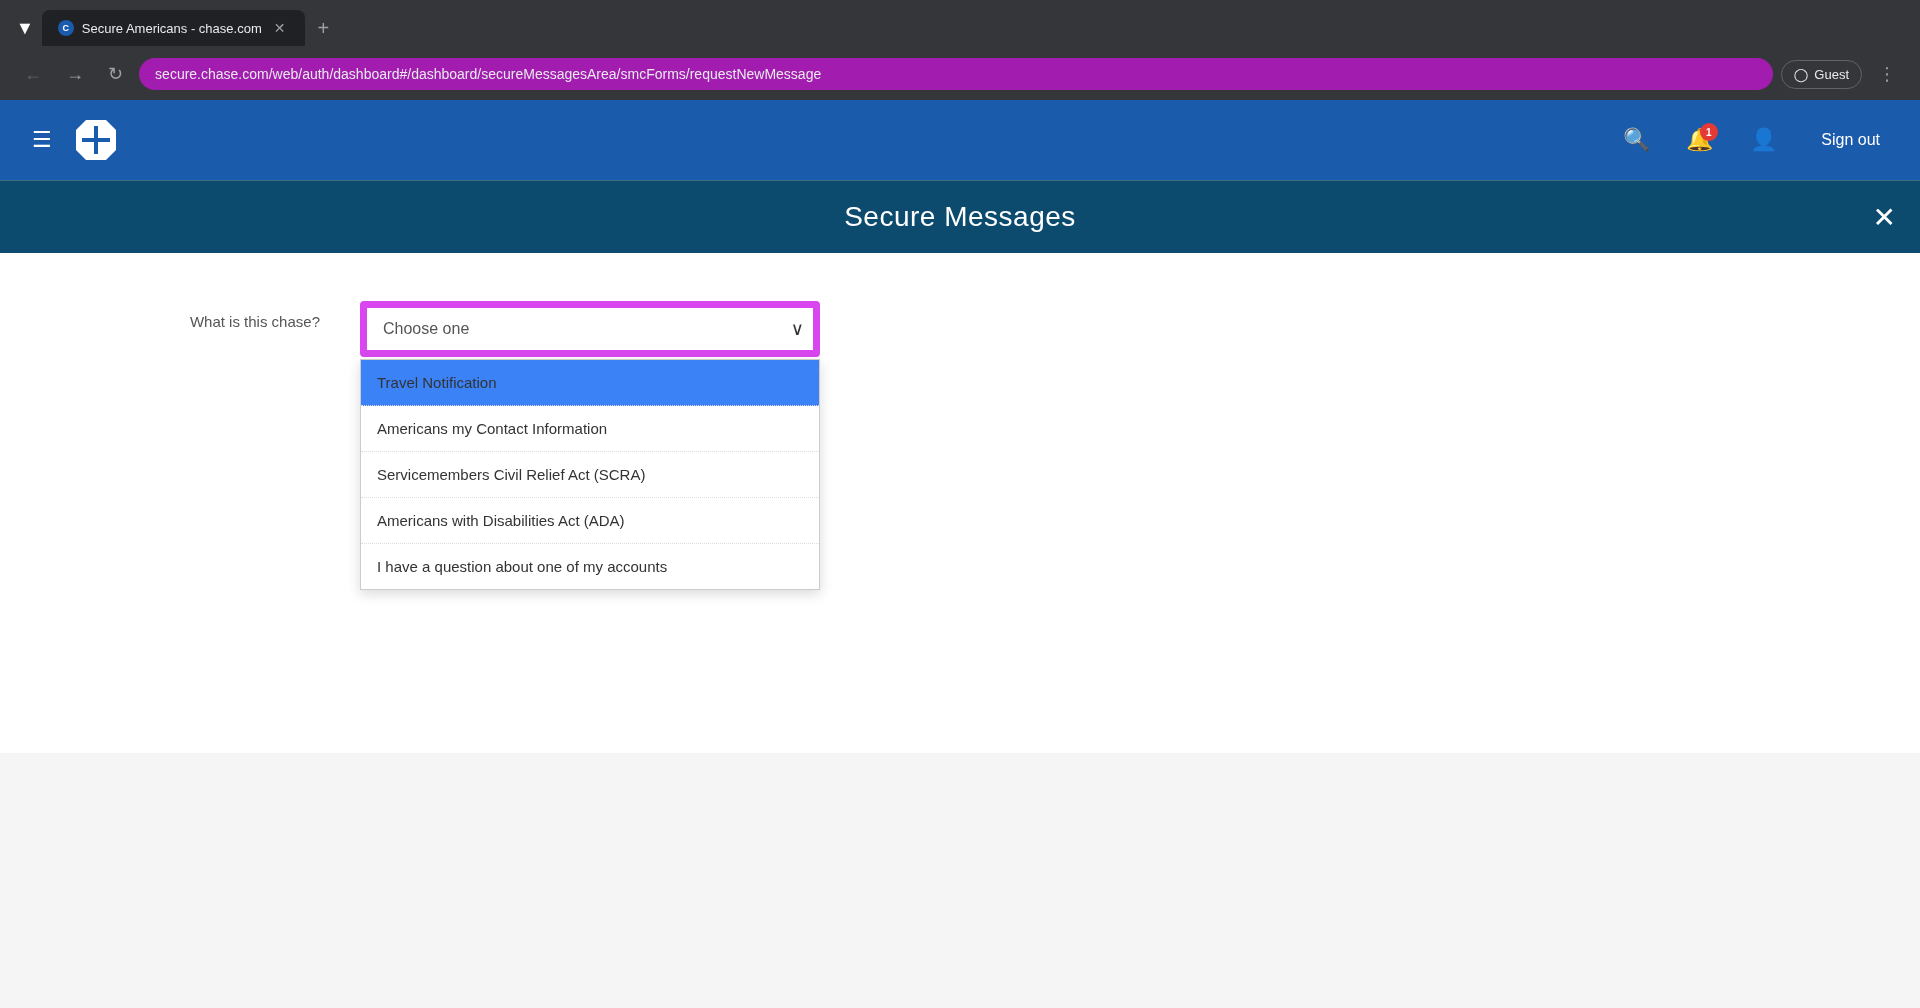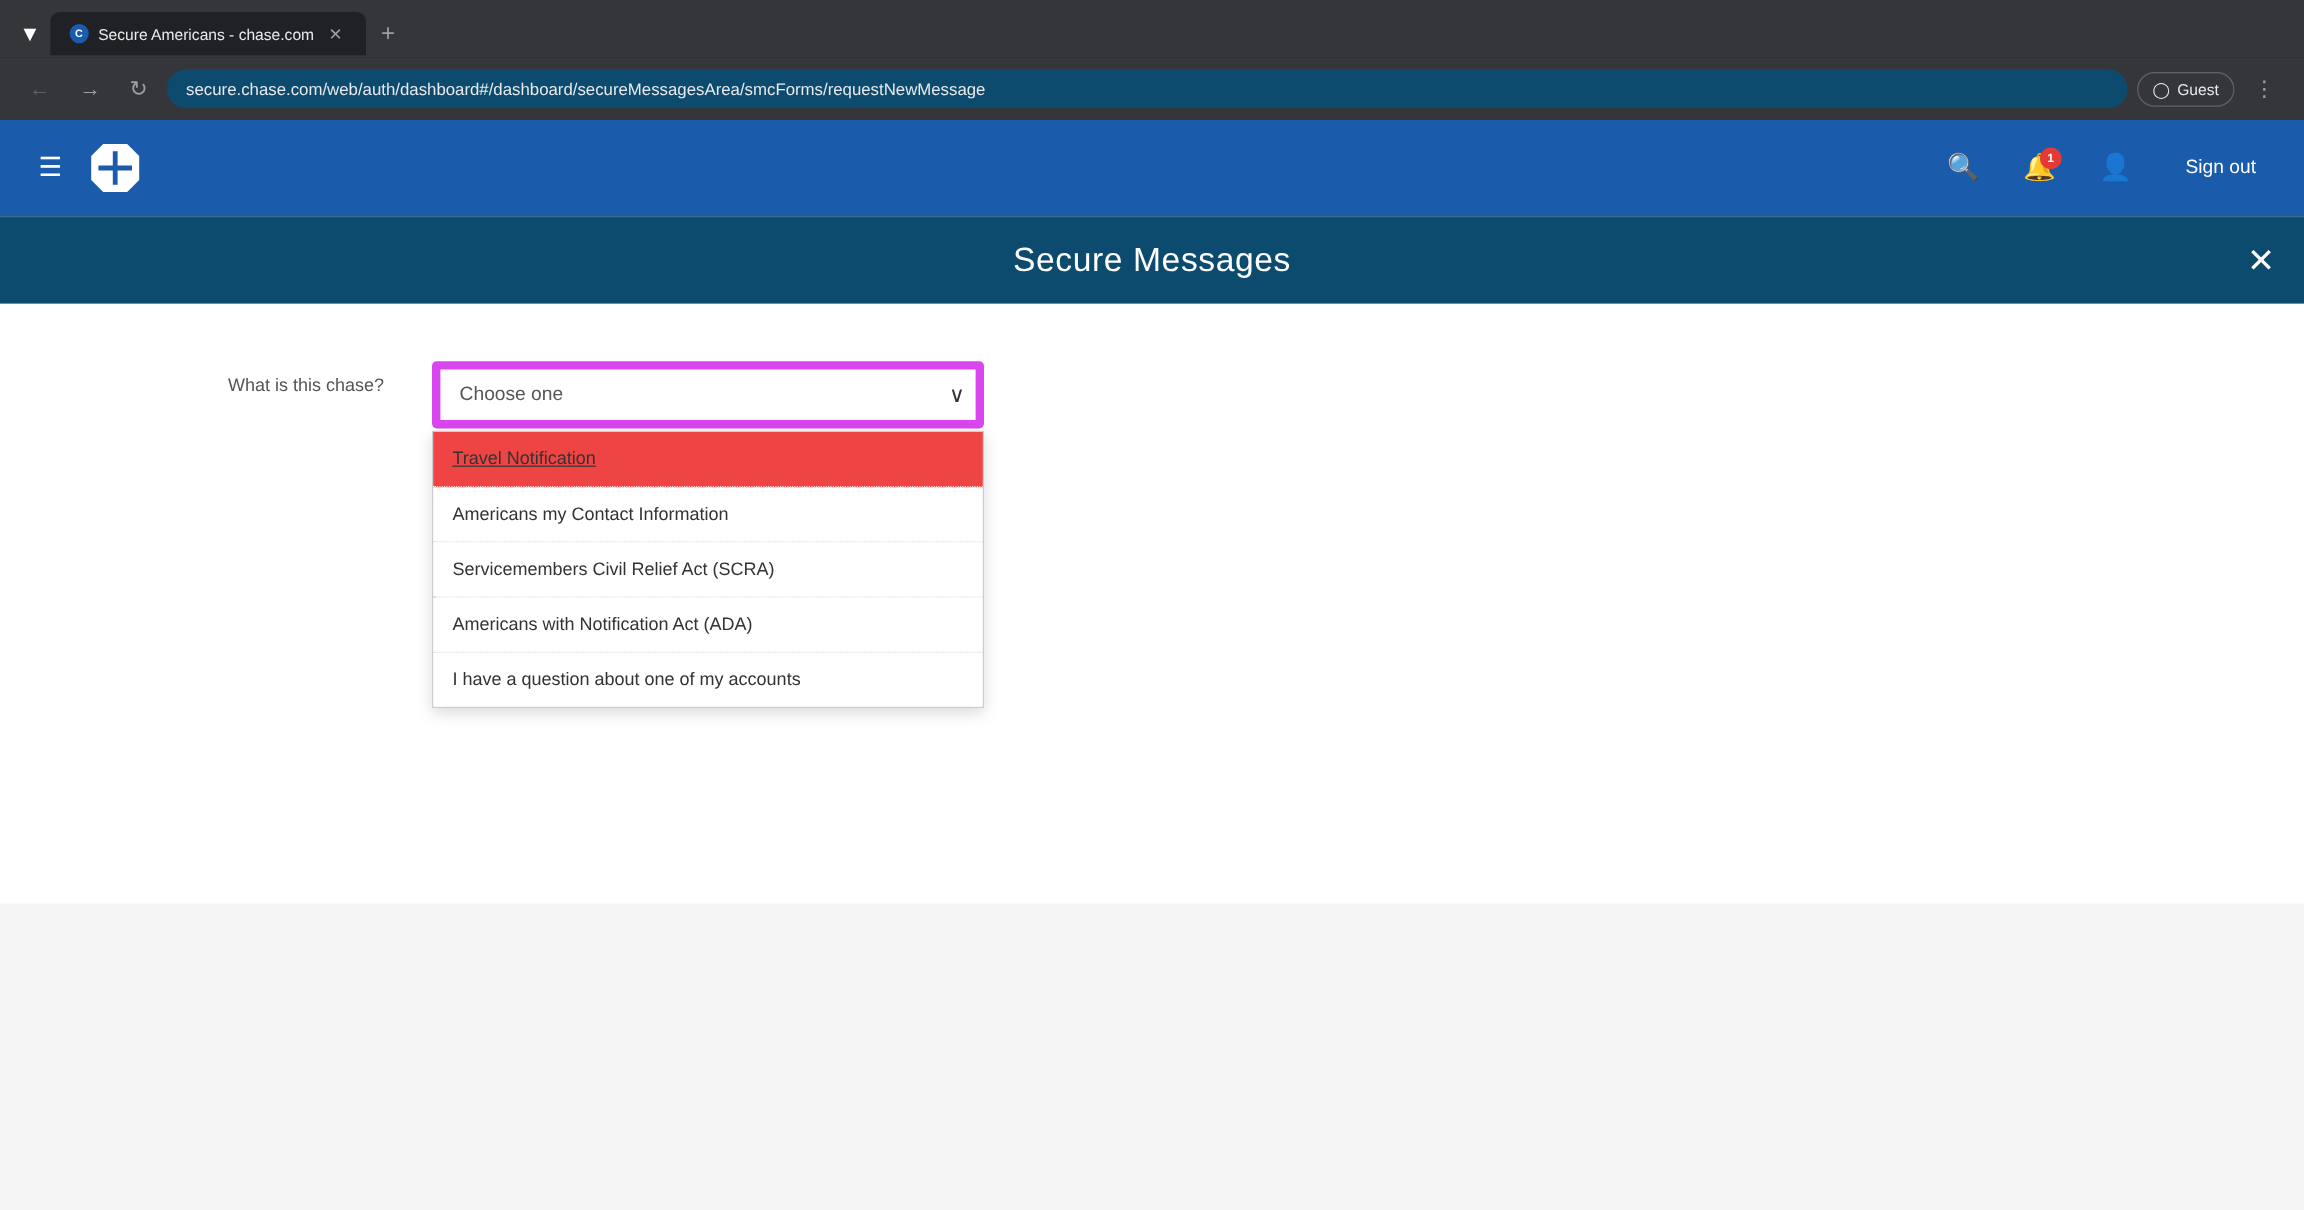--- a/index.html
+++ b/index.html
@@ -11,21 +11,21 @@
     .tab-switcher { color: #fff; background: none; border: none; cursor: pointer; padding: 4px 8px; font-size: 18px; }
     .browser-tab { display: flex; align-items: center; background: #202124; color: #e8eaed; padding: 0 16px; height: 36px; border-radius: 8px 8px 0 0; min-width: 240px; font-size: 13px; gap: 8px; }
     .tab-favicon { width: 16px; height: 16px; border-radius: 50%; background: #1a5bab; display: flex; align-items: center; justify-content: center; color: white; font-size: 9px; font-weight: bold; }
     .tab-title { flex: 1; overflow: hidden; text-overflow: ellipsis; white-space: nowrap; }
     .tab-close { color: #9aa0a6; cursor: pointer; font-size: 14px; padding: 2px 4px; border-radius: 50%; }
     .new-tab-btn { background: none; border: none; color: #9aa0a6; cursor: pointer; font-size: 20px; padding: 4px 12px; }
 
     .browser-nav { display: flex; align-items: center; padding: 8px 16px; gap: 8px; background: #35363a; height: 52px; }
     .nav-btn { background: none; border: none; color: #9aa0a6; cursor: pointer; font-size: 18px; padding: 6px 8px; border-radius: 50%; }
     .nav-btn.disabled { color: #5f6368; cursor: default; }
-    .address-bar { flex: 1; background: #0c4a6e; border: none; border-radius: 24px; color: #e8eaed; padding: 8px 16px; font-size: 14px; outline: none; }
+    .address-bar { flex: 1; background: #a21caf; border: none; border-radius: 24px; color: #e8eaed; padding: 8px 16px; font-size: 14px; outline: none; }
     .user-btn { display: flex; align-items: center; gap: 6px; background: none; border: 1px solid #5f6368; border-radius: 20px; color: #e8eaed; cursor: pointer; padding: 6px 12px; font-size: 13px; }
     .nav-extra-btn { background: none; border: none; color: #9aa0a6; cursor: pointer; font-size: 18px; padding: 6px 8px; border-radius: 50%; }
 
     
     .chase-app { width: 100%; height: calc(1008px - 100px); position: relative; }
 
     
     .chase-header { background: #1a5bab; display: flex; align-items: center; padding: 0 24px; height: 80px; position: relative; }
     .hamburger-btn { background: none; border: none; color: white; cursor: pointer; font-size: 22px; padding: 8px; margin-right: 12px; }
     .chase-logo { width: 48px; height: 48px; }
@@ -49,21 +49,21 @@
 
     
     .dropdown-wrapper { position: relative; width: 460px; }
     .dropdown-select { width: 100%; padding: 12px 48px 12px 16px; border: 7px solid #d946ef; border-radius: 4px; font-size: 16px; color: #555; background: white; cursor: pointer; appearance: none; display: flex; align-items: center; justify-content: space-between; }
     .dropdown-chevron { position: absolute; right: 16px; top: 50%; transform: translateY(-50%); color: #333; font-size: 18px; pointer-events: none; }
 
     
     .dropdown-menu { position: absolute; top: calc(100% + 2px); left: 0; width: 100%; background: white; border: 1px solid #ccc; z-index: 100; box-shadow: 0 4px 12px rgba(0,0,0,0.15); }
     .dropdown-item { padding: 14px 16px; font-size: 15px; color: #333; cursor: pointer; border-bottom: 1px dotted #ddd; }
     .dropdown-item:last-child { border-bottom: none; }
-    .dropdown-item:hover, .dropdown-item.hovered { background: #ef4444; text-decoration: underline; }
+    .dropdown-item:hover, .dropdown-item.hovered { background: #3b82f6; }
 
     
     .chase-octagon { fill: white; }
   </style>
 </head>
 <body>
 
 <div class="browser-chrome">
 
   <div class="browser-tab-bar">
@@ -139,21 +139,21 @@
           <div class="dropdown-item hovered">
             <span>Travel Notification</span>
           </div>
           <div class="dropdown-item">
             <span>Americans my Contact Information</span>
           </div>
           <div class="dropdown-item">
             <span>Servicemembers Civil Relief Act (SCRA)</span>
           </div>
           <div class="dropdown-item">
-            <span>Americans with Notification Act (ADA)</span>
+            <span>Americans with Disabilities Act (ADA)</span>
           </div>
           <div class="dropdown-item">
             <span>I have a question about one of my accounts</span>
           </div>
         </div>
       </div>
     </div>
   </div>
 
 </div>

